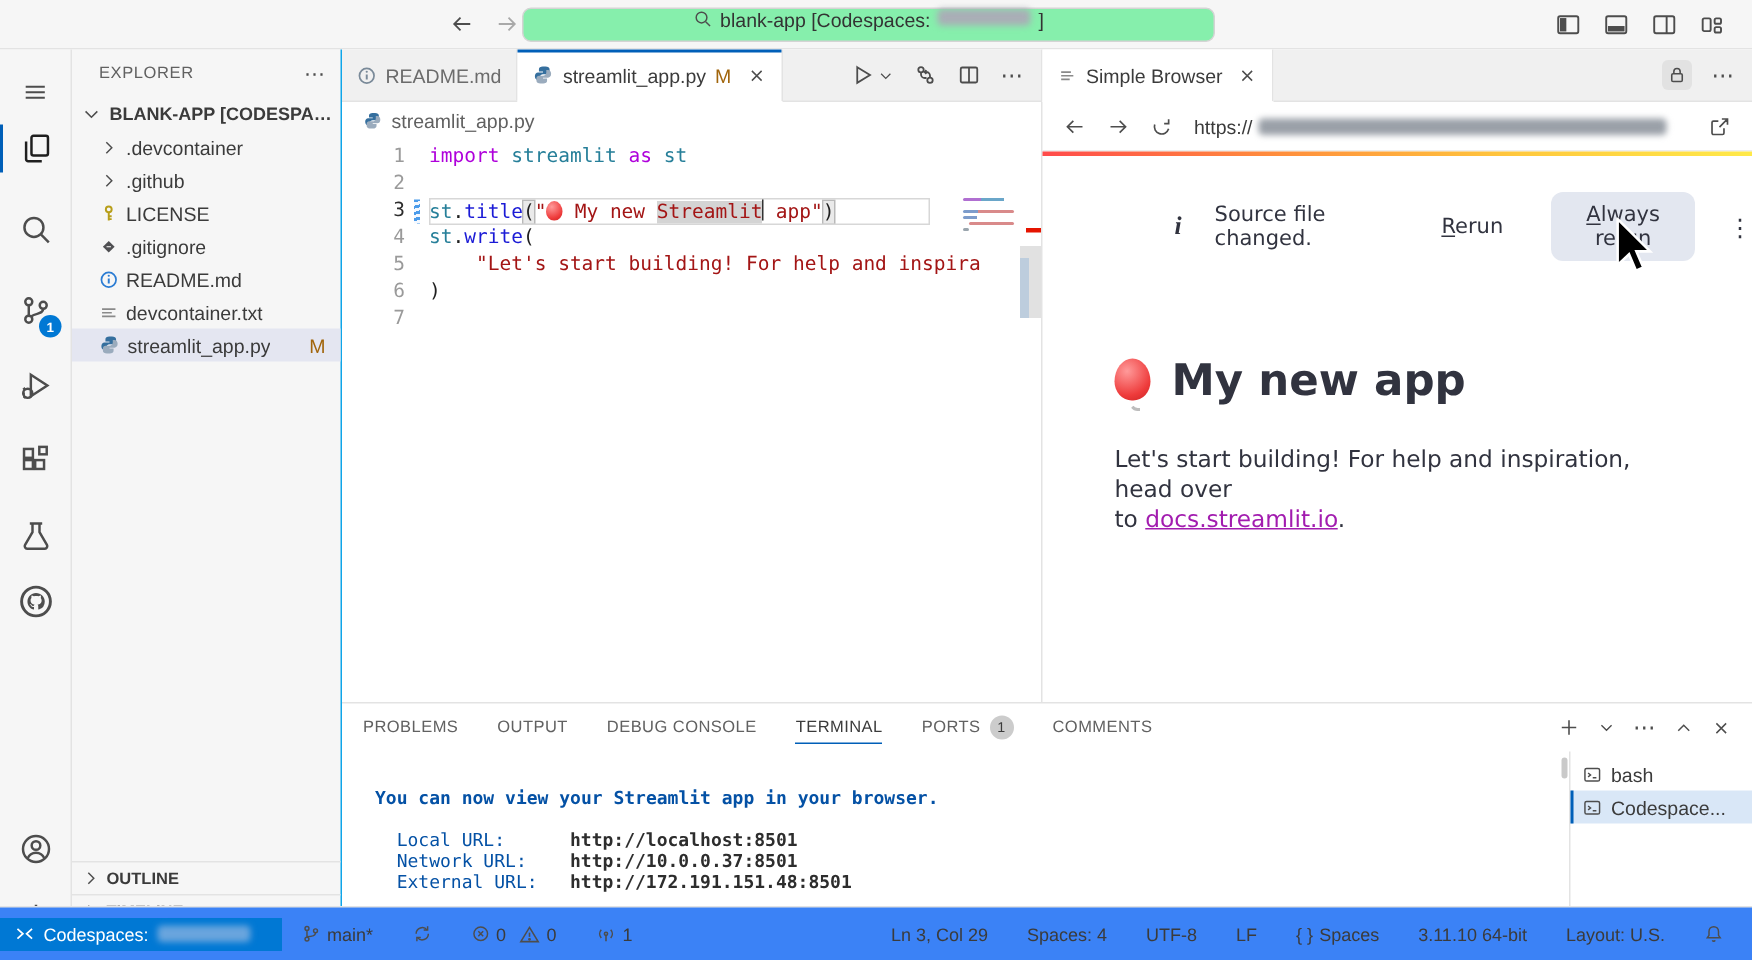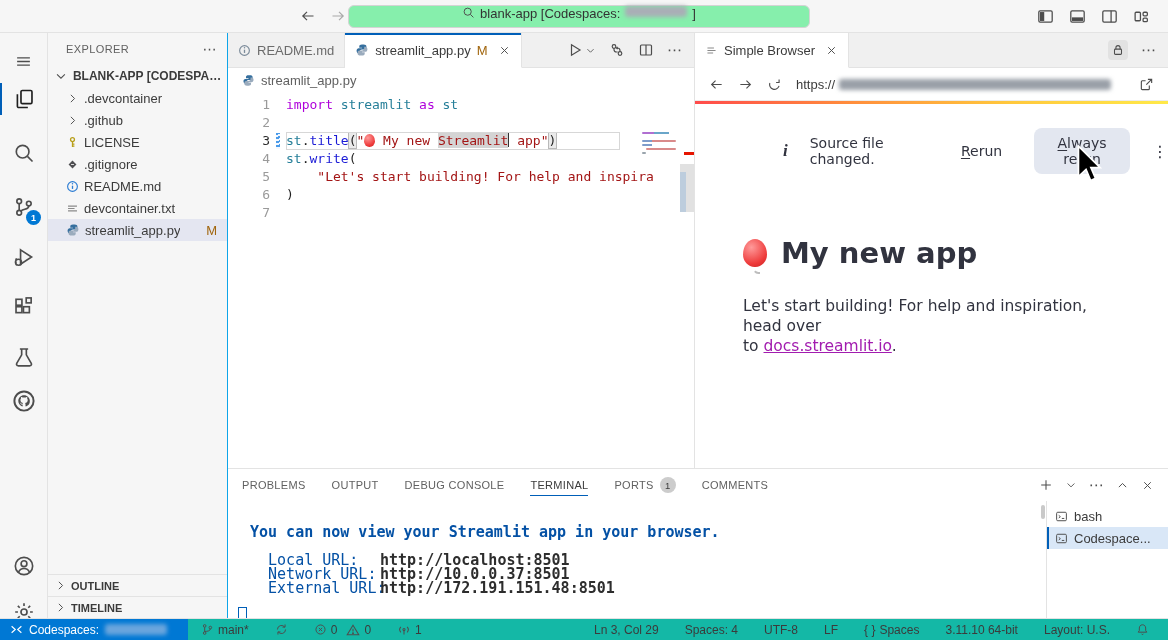--- a/index.html
+++ b/index.html
@@ -91,34 +91,34 @@
   .cursor-arrow { position:absolute; left:381px; top:112px; }
 
   
   .panel { position:absolute; left:228px; top:468px; right:0; bottom:22px; background:#fff; border-top:1px solid #e3e3e3; }
   .panel-tabs { height:32px; display:flex; align-items:center; gap:26px; padding-left:14px; font-size:11px; letter-spacing:.3px; color:#616161; }
   .ptab { height:32px; display:flex; align-items:center; gap:6px; position:relative; }
   .ptab.active { color:#3b3b3b; }
   .ptab.active::after { content:""; position:absolute; left:0; right:0; bottom:5px; height:1.5px; background:#005fb8; }
   .badge-gray { width:16px; height:16px; border-radius:50%; background:#ccc; color:#3b3b3b; font-size:9.5px; display:flex; align-items:center; justify-content:center; }
   .panel-actions { margin-left:auto; display:flex; align-items:center; gap:12px; padding-right:14px; color:#4d4d4d; }
-  .term { position:absolute; left:0; top:32px; right:124px; bottom:0; font-family:"DejaVu Sans Mono", monospace; font-size:15px; line-height:14px; padding:24px 0 0 22px; }
+  .term { position:absolute; left:0; top:32px; right:124px; bottom:0; font-family:"DejaVu Sans Mono", monospace; font-size:12px; line-height:14px; padding:24px 0 0 22px; }
   .t-ready { color:#0451a5; font-weight:bold; margin-bottom:14px; }
   .t-row { display:flex; }
   .t-lbl { color:#0451a5; width:130px; white-space:pre; }
   .t-val { color:#2d2d2d; font-weight:bold; }
   .t-cursor { width:9px; height:15px; border:1px solid #005fb8; margin-top:12px; margin-left:-12px; }
   .term-side { position:absolute; right:0; top:32px; width:122px; bottom:0; border-left:1px solid #e3e3e3; padding-top:4px; }
   .sess { height:22px; display:flex; align-items:center; gap:6px; padding-left:8px; color:#3b3b3b; position:relative; }
   .sess.sel { background:#d9e7f7; }
   .sess.sel::before { content:""; position:absolute; left:0; top:0; bottom:0; width:2px; background:#005fb8; }
   .term-scroll { position:absolute; right:123px; top:36px; width:4px; height:14px; background:#c9c9c9; border-radius:2px; }
 
   
-  .statusbar { position:absolute; left:0; right:0; bottom:0; height:22px; background:#14b8a6; border-top:1px solid #e3e3e3; display:flex; align-items:center; font-size:12px; color:#3b3b3b; }
+  .statusbar { position:absolute; left:0; right:0; bottom:0; height:36px; background:#3b82f6; border-top:1px solid #e3e3e3; display:flex; align-items:center; font-size:12px; color:#3b3b3b; }
   .sb-remote { height:22px; width:188px; background:#0078d4; color:#fff; display:flex; align-items:center; gap:6px; padding:0 10px; }
   .sb-item { display:flex; align-items:center; gap:4px; padding:0 5px; }
   .sb-left { display:flex; align-items:center; gap:16px; margin-left:8px; }
   .sb-right { margin-left:auto; display:flex; align-items:center; gap:16px; padding-right:14px; }
 </style>
 </head>
 <body>
 
 <div class="app">
 

